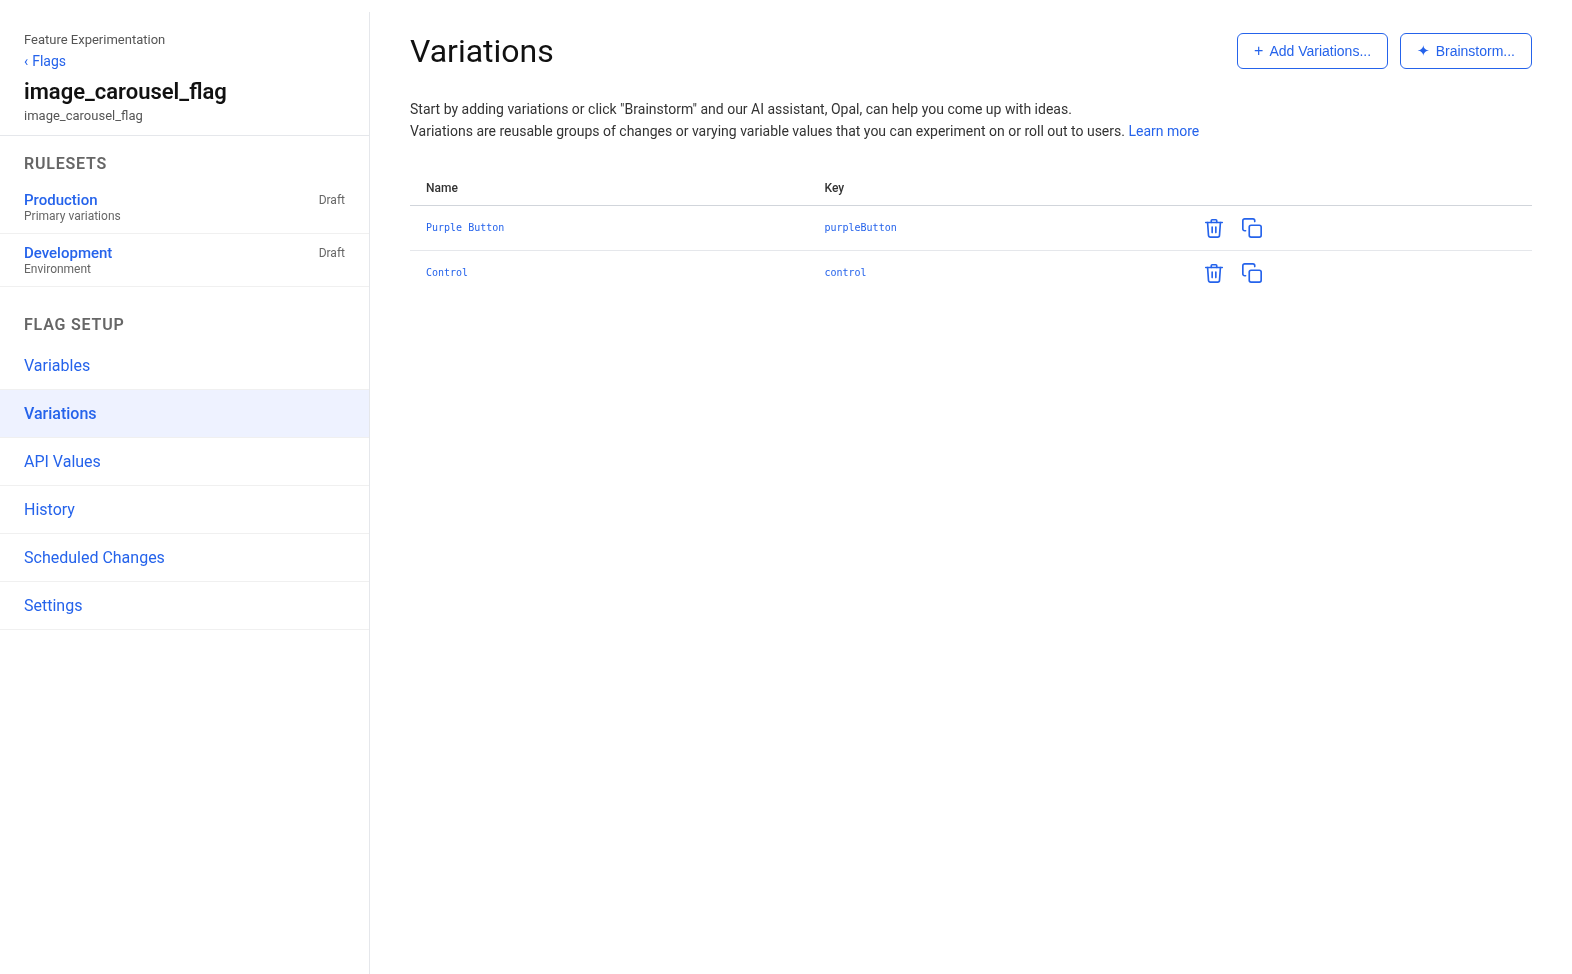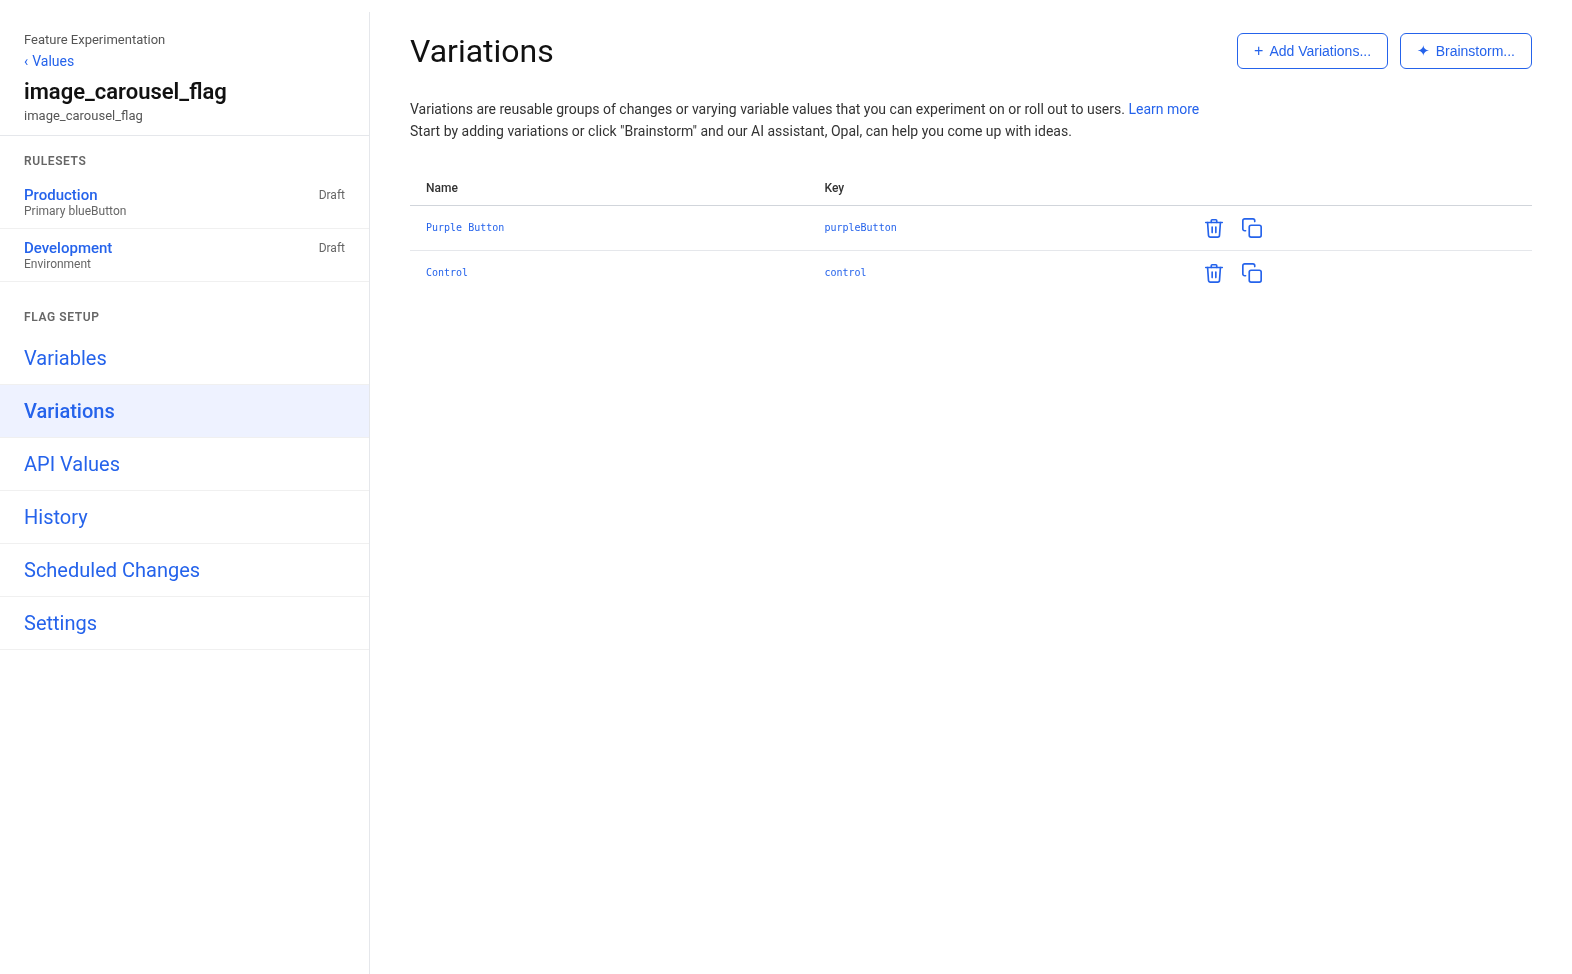--- a/index.html
+++ b/index.html
@@ -39,21 +39,21 @@
       font-weight: 600;
       color: #111;
       margin-bottom: 4px;
     }
     .flag-subtitle {
       font-size: 13px;
       color: #555;
     }
 
     .sidebar-section-label {
-      font-size: 12px;
+      font-size: 16px;
       font-weight: 600;
       color: #666;
       text-transform: uppercase;
       letter-spacing: 0.05em;
       padding: 18px 24px 8px;
     }
 
     .sidebar-env-item {
       padding: 10px 24px;
       border-bottom: 1px solid #f0f0f0;
@@ -74,21 +74,21 @@
     }
     .draft-badge {
       font-size: 12px;
       color: #666;
       margin-top: 2px;
     }
 
     .sidebar-nav-item {
       padding: 14px 24px;
       border-bottom: 1px solid #f0f0f0;
-      font-size: 20px;
+      font-size: 16px;
       color: #2563eb;
       cursor: pointer;
     }
     .sidebar-nav-item.active {
       background: #eef2ff;
       font-weight: 500;
     }
     .sidebar-section-spacer {
       height: 10px;
     }
@@ -203,32 +203,32 @@
     }
   </style>
 </head>
 <body>
 
 <aside class="sidebar">
   <div class="sidebar-top">
     <div class="app-name">Feature Experimentation</div>
     <div class="back-link">
       <span>‹</span>
-      <span>Values</span>
+      <span>Flags</span>
     </div>
     <div class="flag-title">image_carousel_flag</div>
     <div class="flag-subtitle">image_carousel_flag</div>
   </div>
 
   <div class="sidebar-section-label">Rulesets</div>
 
   <div class="sidebar-env-item">
     <div class="env-left">
       <div class="env-name">Production</div>
-      <div class="env-desc">Primary blueButton</div>
+      <div class="env-desc">Primary variations</div>
     </div>
     <div class="draft-badge">Draft</div>
   </div>
 
   <div class="sidebar-env-item">
     <div class="env-left">
       <div class="env-name">Development</div>
       <div class="env-desc">Environment</div>
     </div>
     <div class="draft-badge">Draft</div>
@@ -254,25 +254,25 @@
         <span>Add Variations...</span>
       </button>
       <button class="btn-outline">
         <span style="font-size:15px;">✦</span>
         <span>Brainstorm...</span>
       </button>
     </div>
   </div>
 
   <div class="description-block">
+    <p>Start by adding variations or click "Brainstorm" and our AI assistant, Opal, can help you come up with ideas.</p>
     <p>
       <span>Variations are reusable groups of changes or varying variable values that you can experiment on or roll out to users.</span>
       <a href="#">Learn more</a>
     </p>
-    <p>Start by adding variations or click "Brainstorm" and our AI assistant, Opal, can help you come up with ideas.</p>
   </div>
 
   <table class="variations-table">
     <thead>
       <tr>
         <th>Name</th>
         <th>Key</th>
         <th></th>
       </tr>
     </thead>

